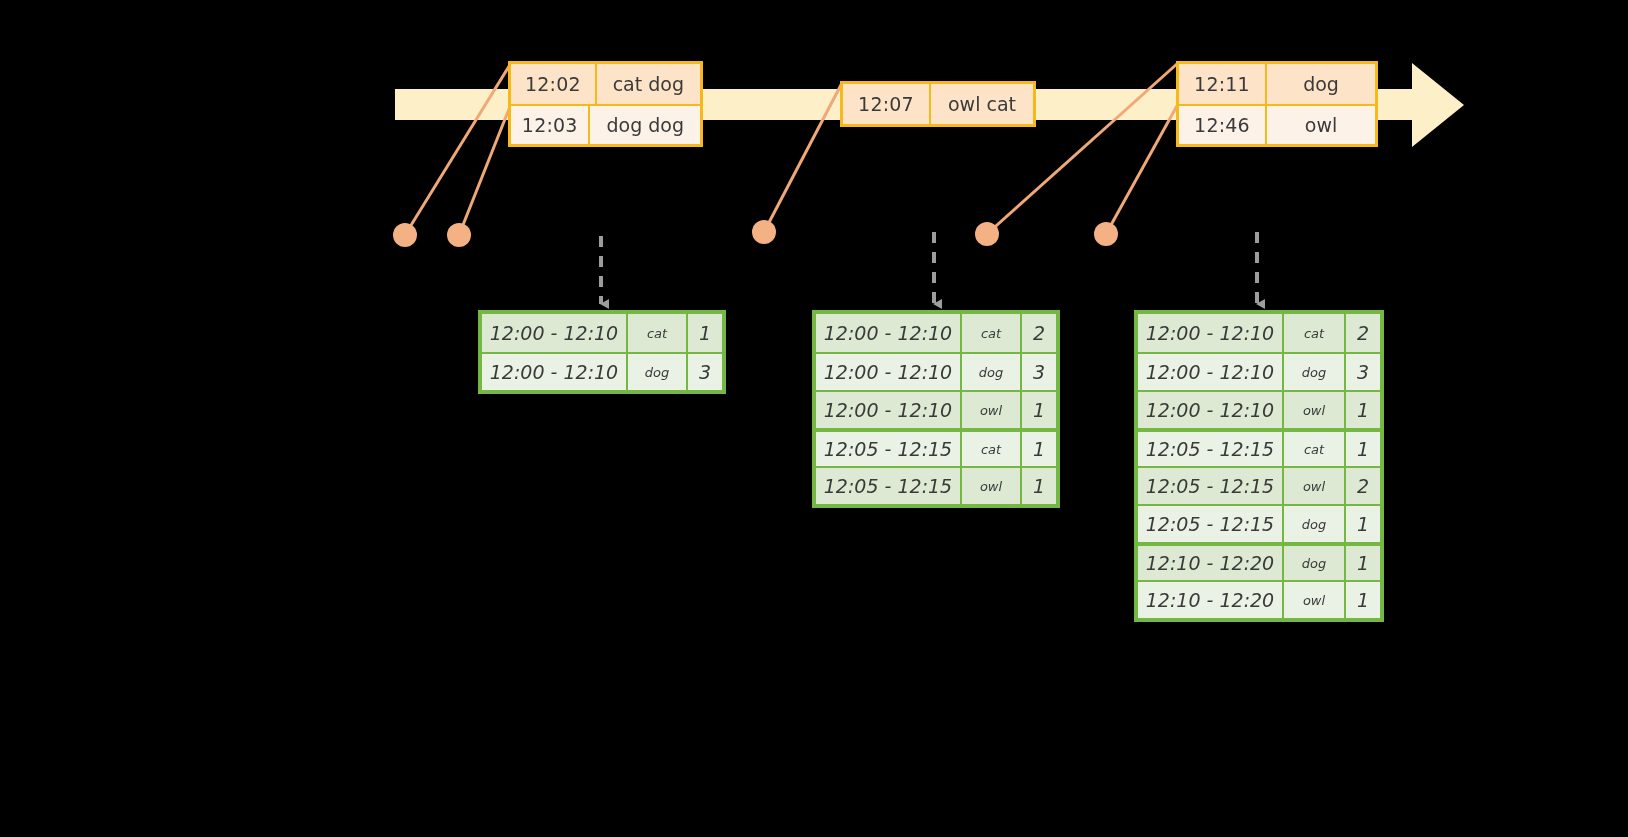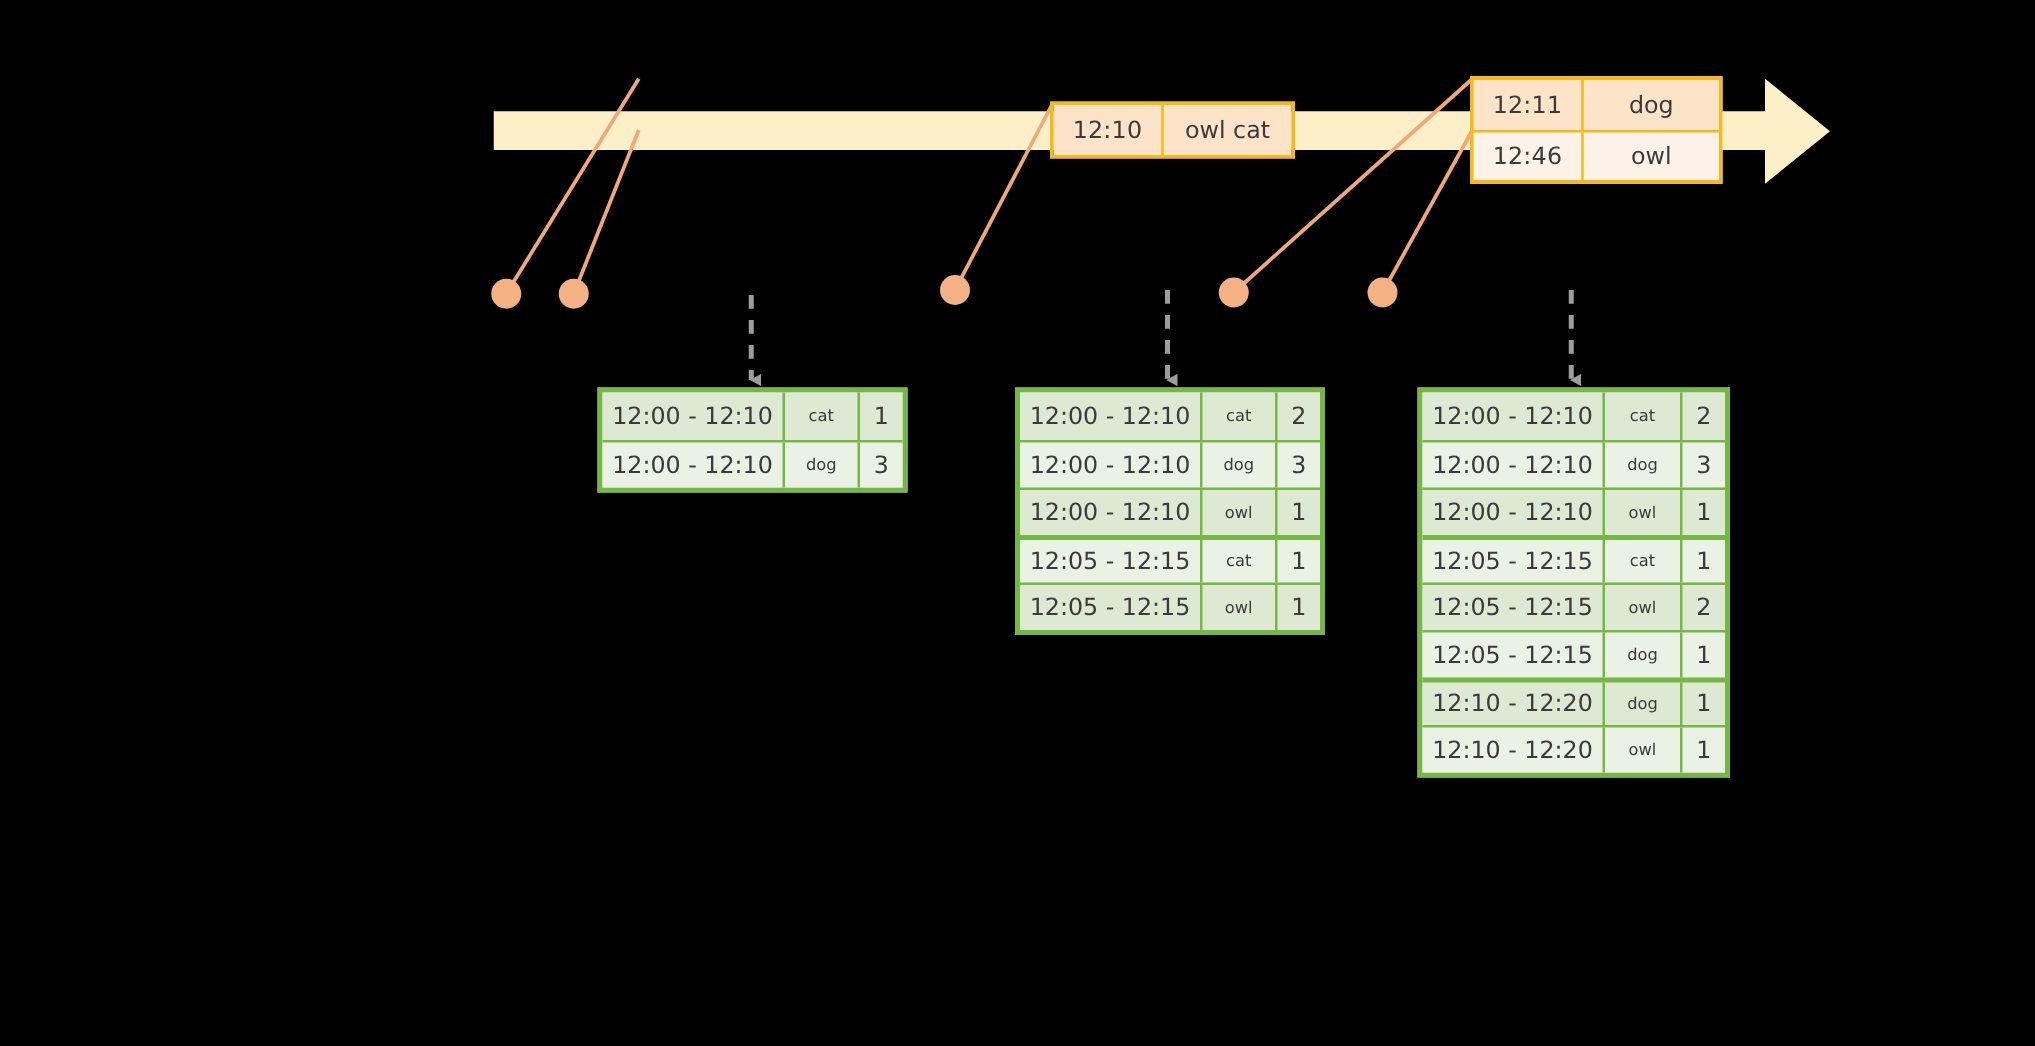--- a/index.html
+++ b/index.html
@@ -48,21 +48,21 @@
   #box-b{left:840px;top:81px;width:196px;}
   #box-c{left:1176px;top:61px;width:202px;}
 
   
   .res-table{
     position:absolute;
     border:4px solid #74b743;
     box-sizing:border-box;
     background:#e3ecda;
   }
-  .res-row{display:flex;height:38px;box-sizing:border-box;}
+  .res-row{display:flex;height:38px;box-sizing:border-box;font-style:italic;}
   .res-row + .res-row{border-top:2px solid #74b743;}
   .res-row.sep{border-top:4px solid #74b743;}
   .res-row.odd{background:#dde9d2;}
   .res-row.even{background:#eaf1e5;}
   .res-window{
     display:flex;align-items:center;justify-content:center;
     font-size:19px;white-space:nowrap;
     border-right:2px solid #74b743;box-sizing:border-box;
   }
   .res-key{
@@ -118,24 +118,34 @@
         <circle cx="987" cy="234" r="12" fill="#f4b183"></circle>
         <circle cx="1106" cy="234" r="12" fill="#f4b183"></circle>
       </g>
     <g id="arrow-group">
         <line x1="601" y1="236" x2="601" y2="304" stroke="#9d9d9d" stroke-width="4" stroke-dasharray="11 9" marker-end="url(#gray-arrow)"></line>
         <line x1="934" y1="232" x2="934" y2="304" stroke="#9d9d9d" stroke-width="4" stroke-dasharray="11 9" marker-end="url(#gray-arrow)"></line>
         <line x1="1257" y1="232" x2="1257" y2="304" stroke="#9d9d9d" stroke-width="4" stroke-dasharray="11 9" marker-end="url(#gray-arrow)"></line>
       </g>
   </svg>
 
+  <div class="evt-box" id="box-a">
+    <div class="evt-row odd">
+      <div class="evt-time">12:02</div>
+      <div class="evt-words">cat dog</div>
+    </div>
+    <div class="evt-row even">
+      <div class="evt-time">12:03</div>
+      <div class="evt-words">dog dog</div>
+    </div>
+  </div>
 
   <div class="evt-box" id="box-b">
     <div class="evt-row odd">
-      <div class="evt-time">12:10</div>
+      <div class="evt-time">12:07</div>
       <div class="evt-words">owl cat</div>
     </div>
   </div>
 
   <div class="evt-box" id="box-c">
     <div class="evt-row odd">
       <div class="evt-time">12:11</div>
       <div class="evt-words">dog</div>
     </div>
     <div class="evt-row even">

